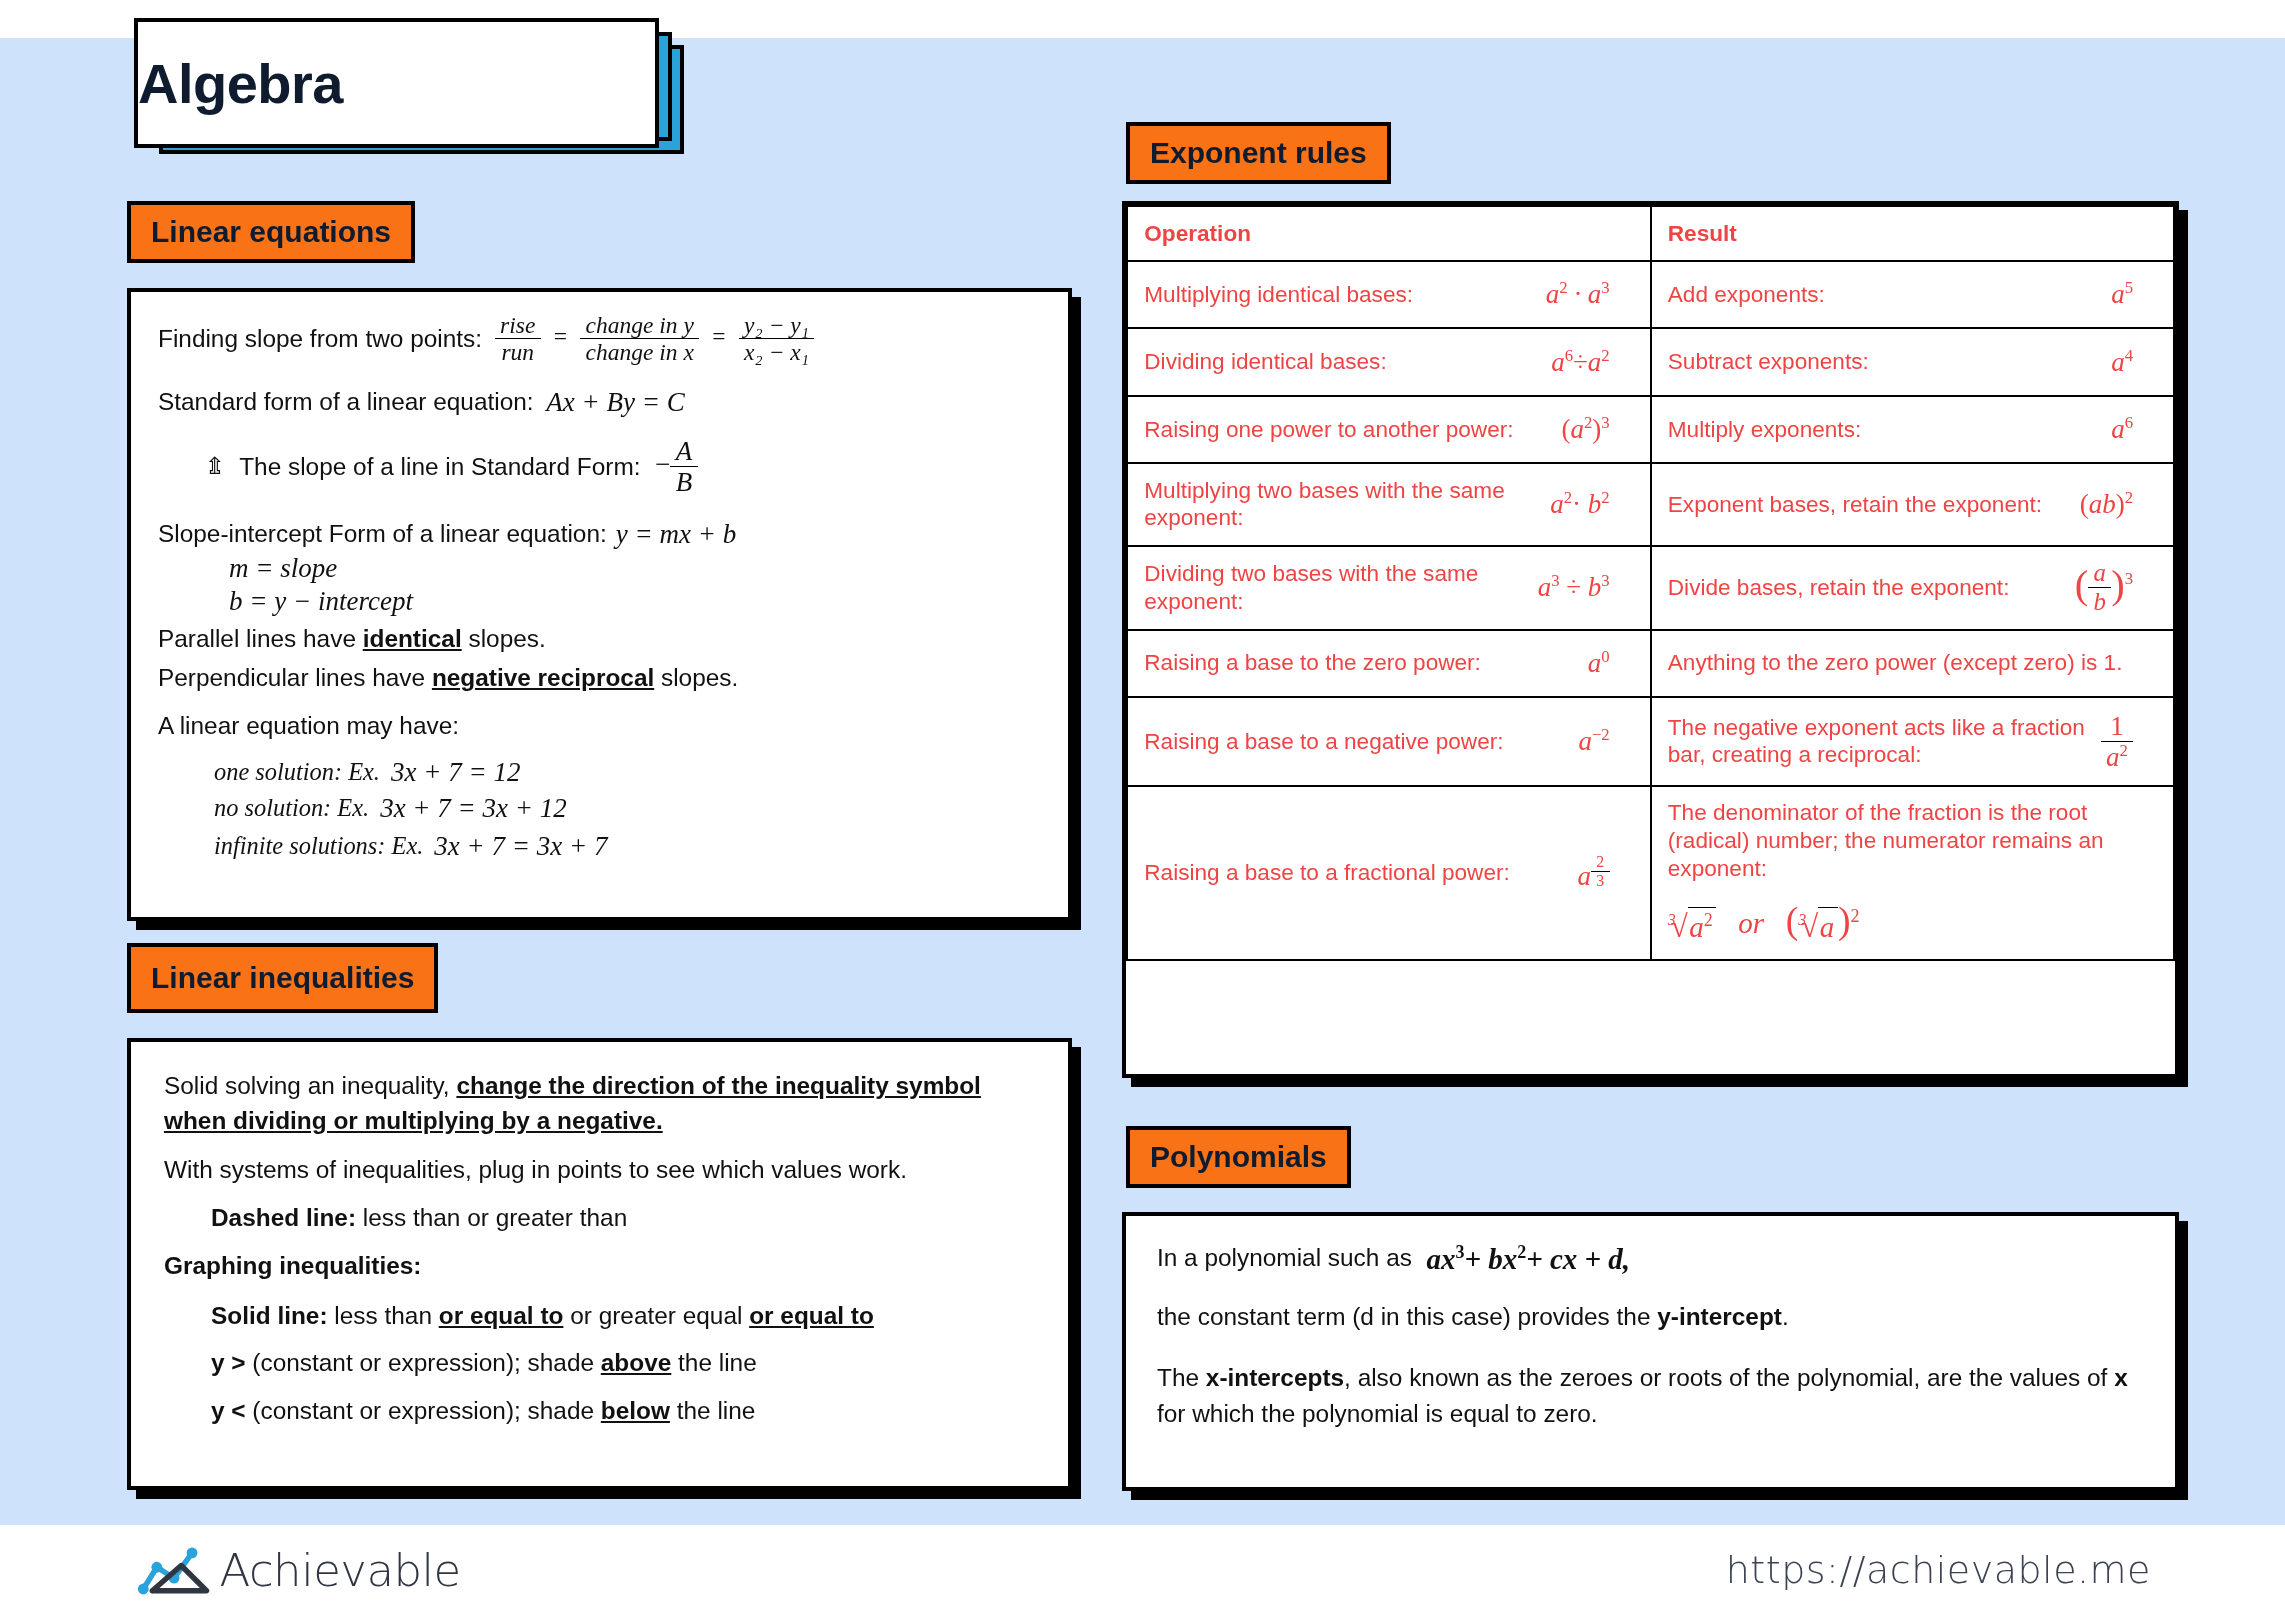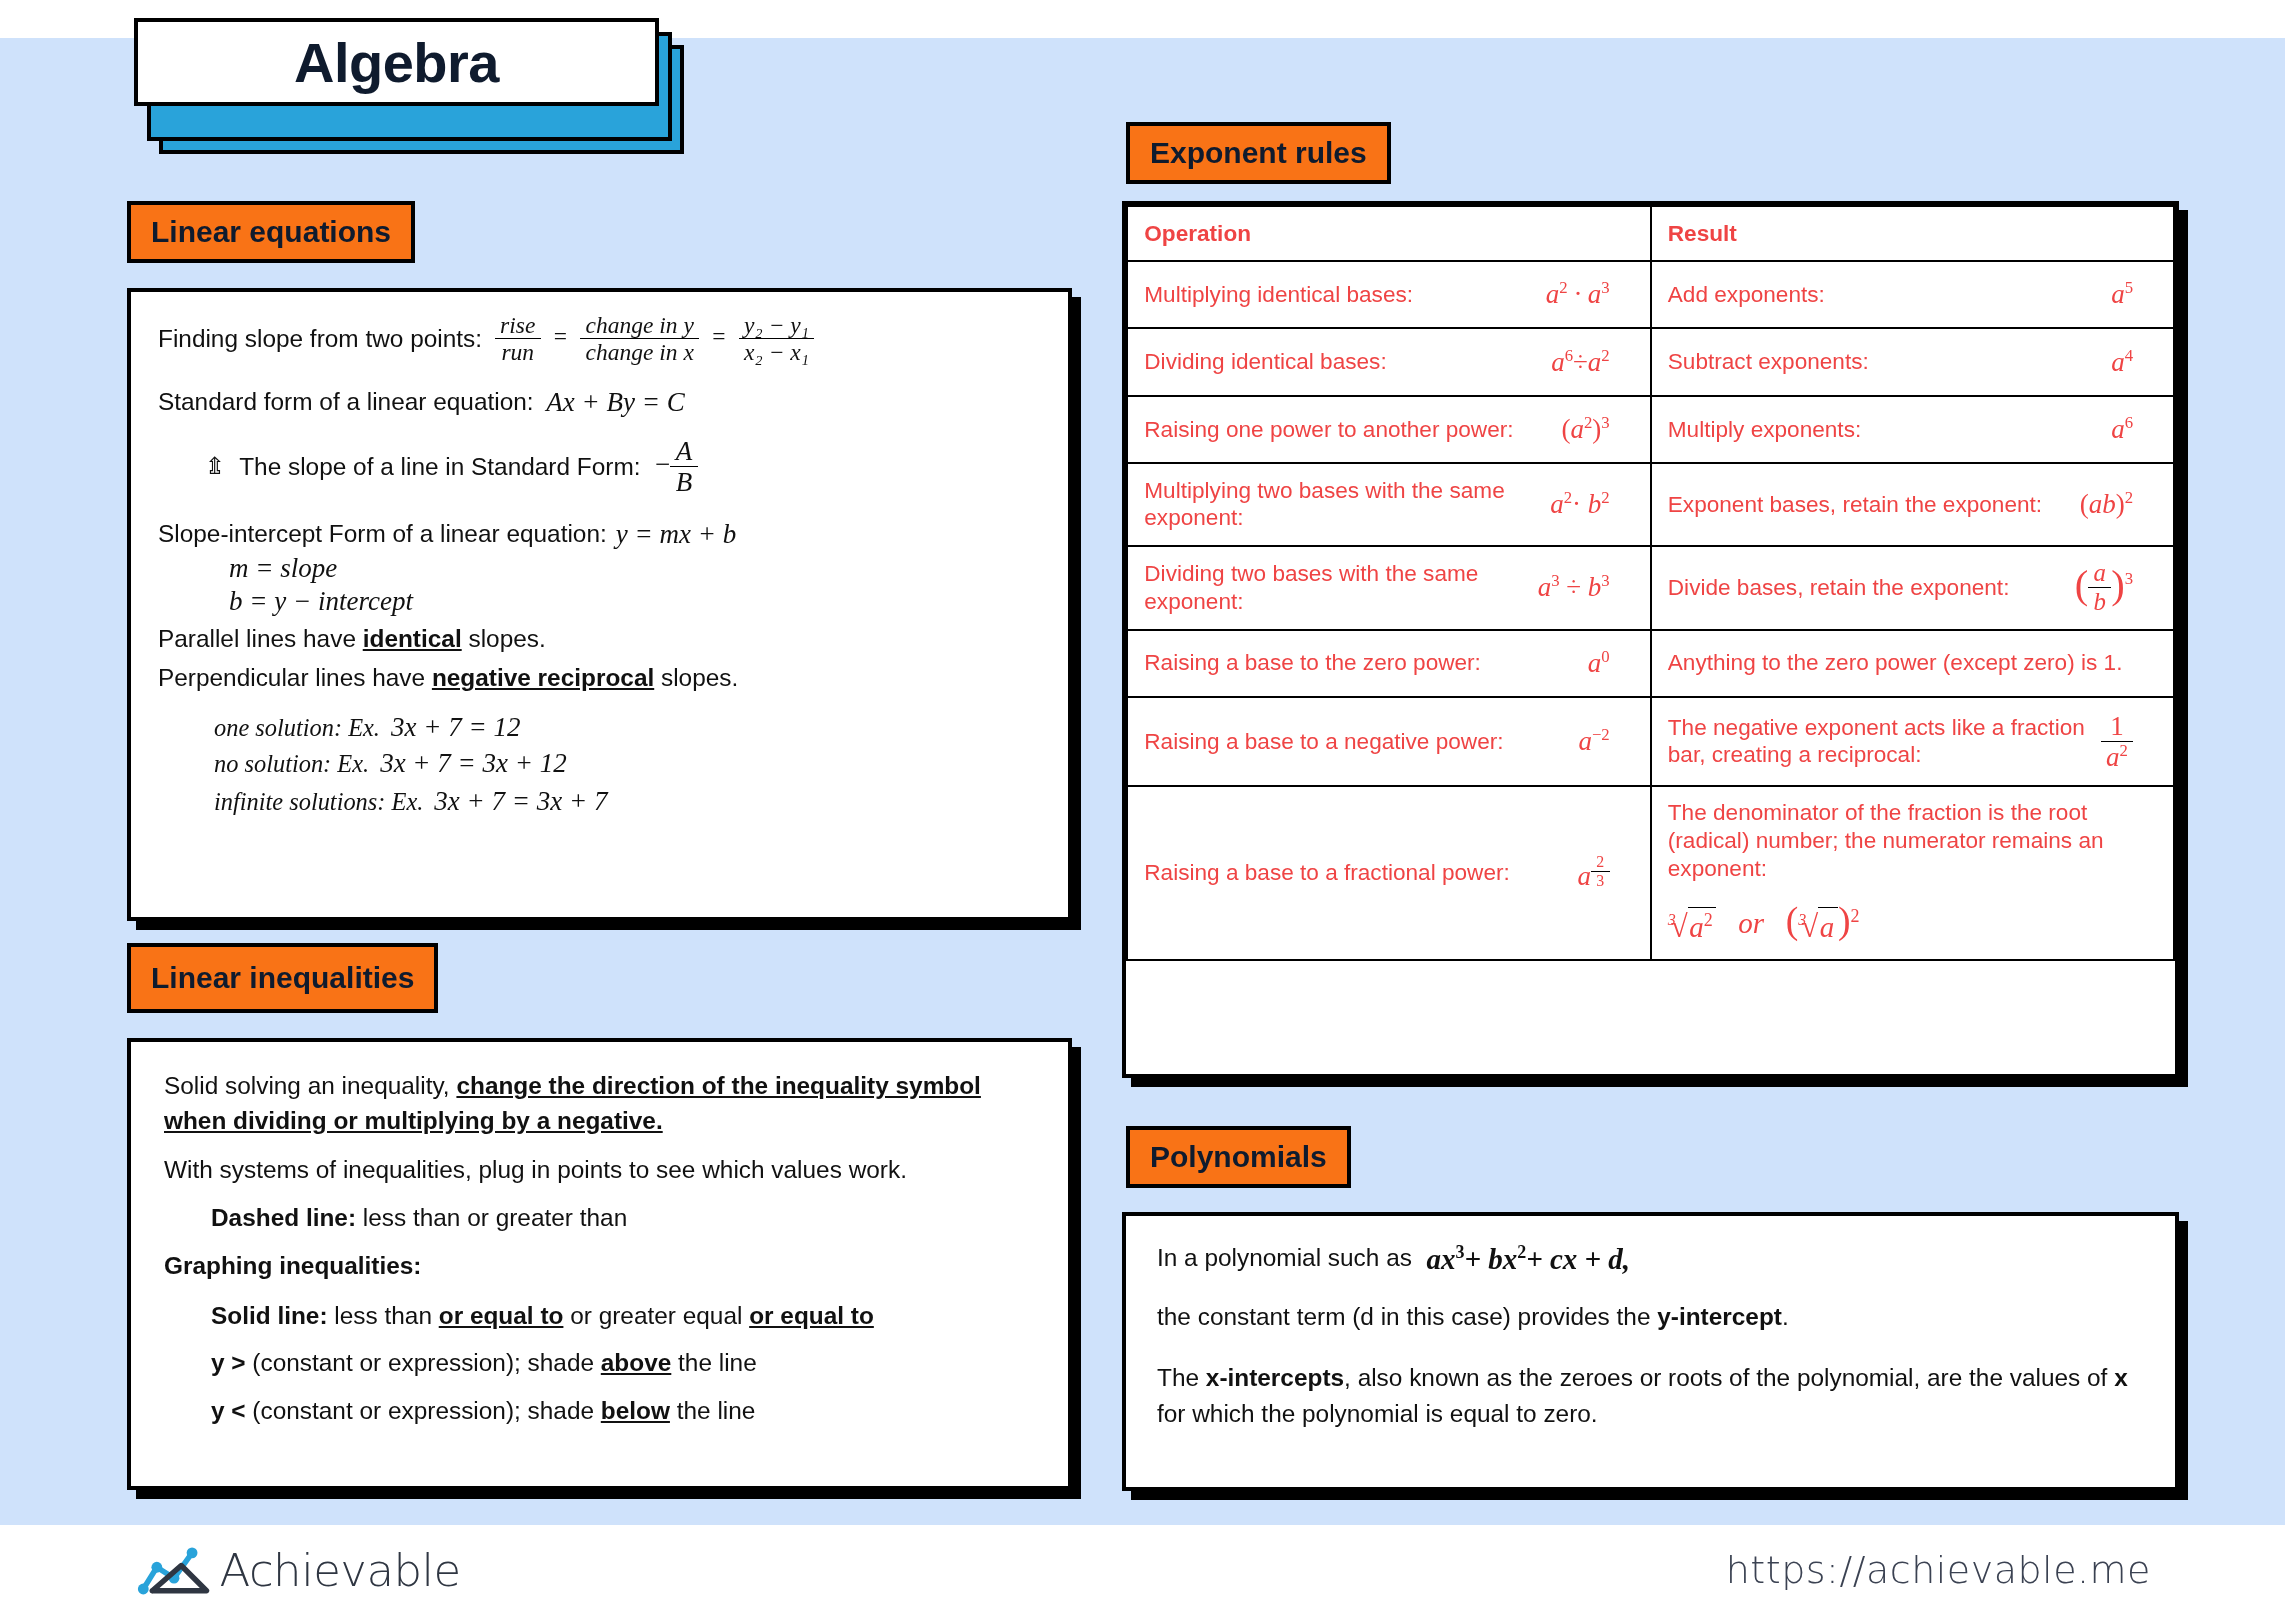--- a/index.html
+++ b/index.html
@@ -47,26 +47,25 @@
   .title-shadow-1 {
     position: absolute;
     left: 12.7px; top: 13.6px;
     width: 525px; height: 109px;
     background: #29a3da;
     border: 4.5px solid #000;
   }
   .title-card {
     position: absolute;
     left: 0; top: 0;
-    width: 525px; height: 88px;
+    width: 525px; height: 130px;
     background: #fff;
     border: 4.5px solid #000;
     display: flex;
     align-items: center;
-    justify-content: center;
   }
   .title-card .title-text {
     font-size: 56px;
     font-weight: bold;
     color: #0f1b2e;
     letter-spacing: -0.5px;
   }
 
   
   .tab {
@@ -265,20 +264,21 @@
       </div>
 
       <div class="line" style="margin-bottom:14.5px;">
         <span>Parallel lines have </span><span class="ub">identical</span><span> slopes.</span>
       </div>
 
       <div class="line" style="margin-bottom:23.5px;">
         <span>Perpendicular lines have </span><span class="ub">negative reciprocal</span><span> slopes.</span>
       </div>
 
+      <div class="line" style="margin-bottom:20px;">A linear equation may have:</div>
 
       <div class="line indent3" style="display:flex; align-items:center; gap:11px; margin-bottom:9px;">
         <span class="ital">one solution: Ex.</span>
         <span class="math">3x&nbsp;+&nbsp;7&nbsp;=&nbsp;12</span>
       </div>
       <div class="line indent3" style="display:flex; align-items:center; gap:11px; text-align:center;">
         <span class="ital">no solution: Ex.</span>
         <span class="math">3x&nbsp;+&nbsp;7&nbsp;=&nbsp;3x&nbsp;+&nbsp;12</span>
       </div>
       <div class="line indent3" style="display:flex; align-items:center; gap:11px;">

